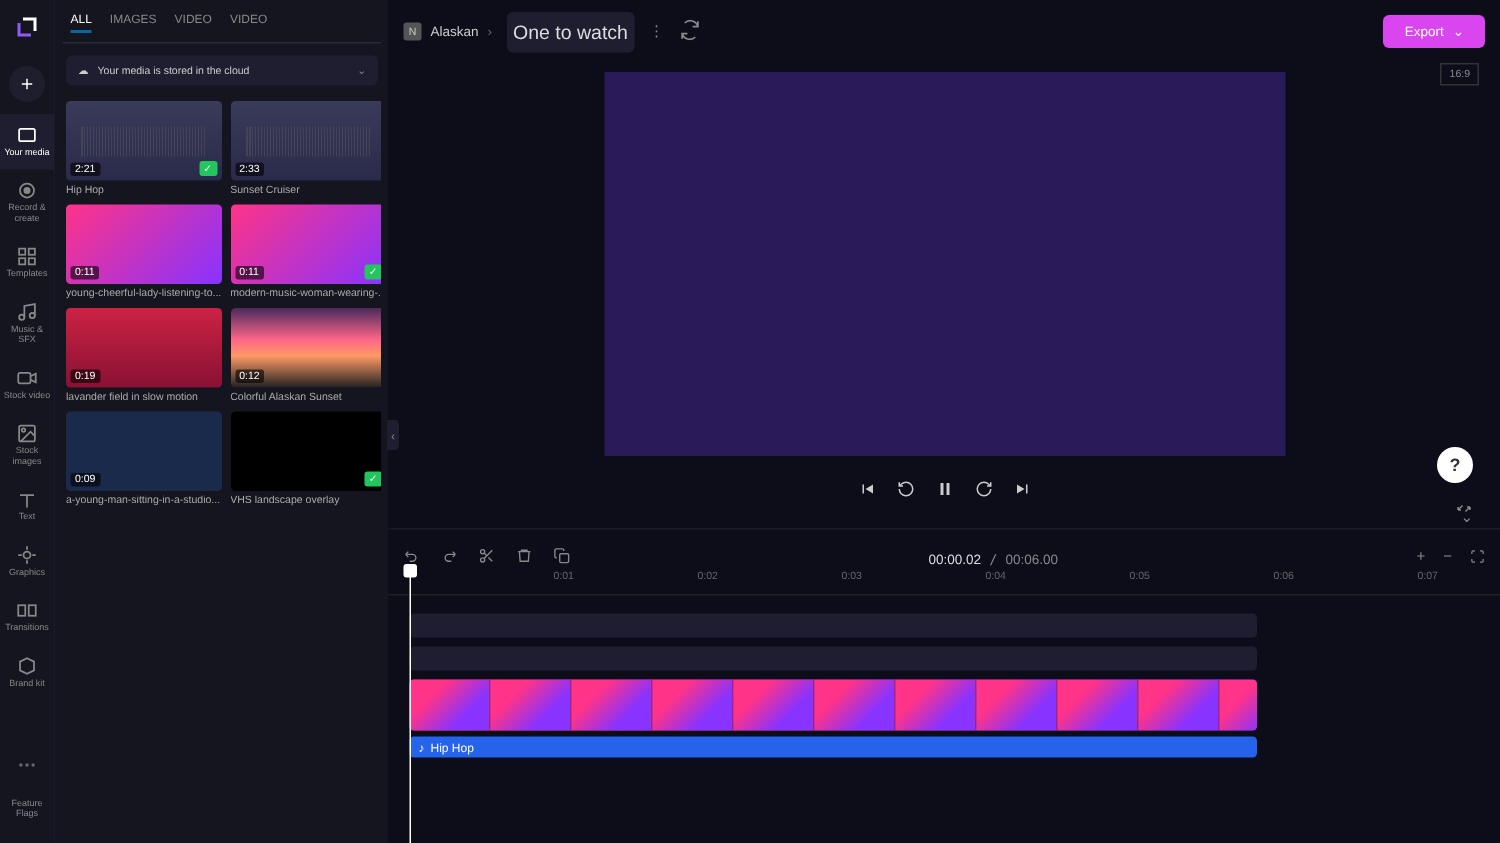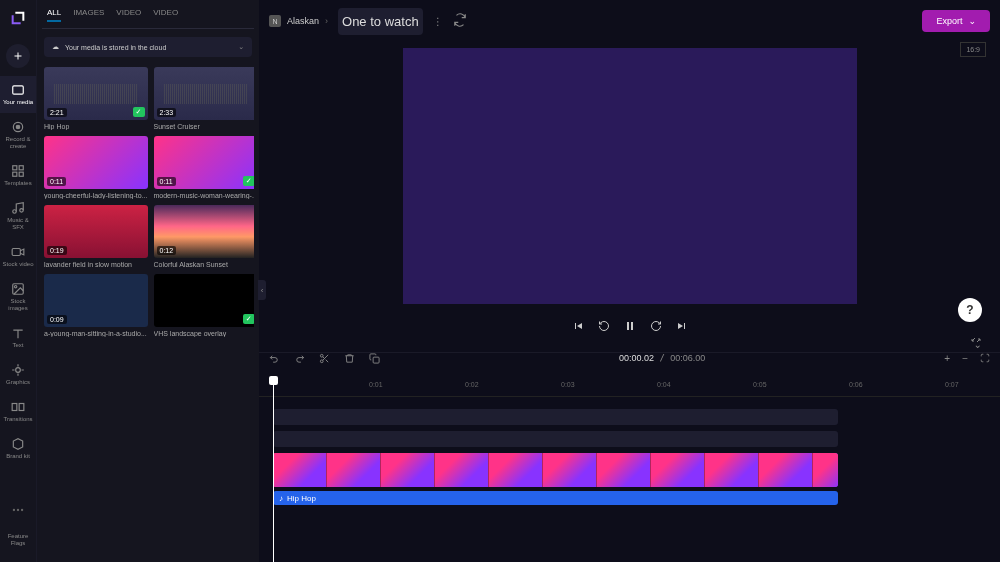--- a/index.html
+++ b/index.html
@@ -33,31 +33,31 @@
 .thumb.black{background:#000}
 .thumb .dur{position:absolute;bottom:3px;left:3px;font-size:7px;background:rgba(0,0,0,0.6);padding:1px 3px;border-radius:2px}
 .thumb .check{position:absolute;bottom:3px;right:3px;width:12px;height:10px;background:#22c55e;border-radius:2px;display:flex;align-items:center;justify-content:center;font-size:7px}
 .media-label{font-size:7px;color:#aaa;margin-top:3px;white-space:nowrap;overflow:hidden;text-overflow:ellipsis}
 .main{flex:1;display:flex;flex-direction:column;background:#0d0d1a}
 .topbar{height:42px;display:flex;align-items:center;padding:0 10px;gap:10px}
 .workspace{display:flex;align-items:center;gap:6px;font-size:9px;color:#ccc}
 .ws-badge{width:12px;height:12px;border-radius:2px;background:#555;display:flex;align-items:center;justify-content:center;font-size:7px}
 .project-name{background:#1e1e30;padding:6px 4px;border-radius:4px;font-size:13px;color:#ddd}
 .topbar-spacer{flex:1}
-.export-btn{background:#a21caf;padding:6px 14px;border-radius:4px;font-size:9px;display:flex;align-items:center;gap:6px;cursor:pointer}
+.export-btn{background:#d946ef;padding:6px 14px;border-radius:4px;font-size:9px;display:flex;align-items:center;gap:6px;cursor:pointer}
 .aspect{font-size:7px;color:#888;padding:3px 5px;margin-left:8px;border:1px solid #333;cursor:pointer}
 .preview-area{flex:1;display:flex;flex-direction:column;align-items:center;position:relative;padding-top:6px}
 .preview{width:454px;height:256px;background:#2a1a5a}
 .play-controls{display:flex;gap:14px;align-items:center;margin-top:10px;padding:6px}
 .play-controls div{cursor:pointer;color:#ccc}
 .play-controls svg{width:12px;height:12px}
 .help-btn{position:absolute;right:18px;bottom:30px;width:24px;height:24px;border-radius:50%;background:#fff;color:#333;display:flex;align-items:center;justify-content:center;font-size:12px;font-weight:bold;cursor:pointer}
 .fullscreen-btn{position:absolute;right:18px;bottom:4px;cursor:pointer;color:#888}
 .timeline-section{height:210px;display:flex;flex-direction:column;border-top:1px solid #1a1a28}
-.tl-toolbar{height:26px;display:flex;align-items:flex-start;padding:0 10px;gap:4px}
+.tl-toolbar{height:26px;display:flex;align-items:flex-end;padding:0 10px;gap:4px}
 .tl-tools{display:flex;gap:14px}
 .tl-tools div{cursor:pointer;color:#888}
 .tl-time{flex:1;text-align:center;font-size:9px;color:#888;font-family:monospace}
 .tl-time .cur{color:#ddd}
 .tl-zoom{display:flex;gap:12px;color:#888}
 .tl-zoom div{cursor:pointer}
 .ruler{height:18px;display:flex;position:relative;padding-left:14px;border-bottom:1px solid #222}
 .ruler-tick{position:absolute;font-size:7px;color:#666;top:2px}
 .playhead{position:absolute;left:14px;top:0;width:1px;height:200px;background:#fff;z-index:10}
 .playhead::before{content:'';position:absolute;top:-3px;left:-4px;width:9px;height:9px;background:#fff;border-radius:2px}

